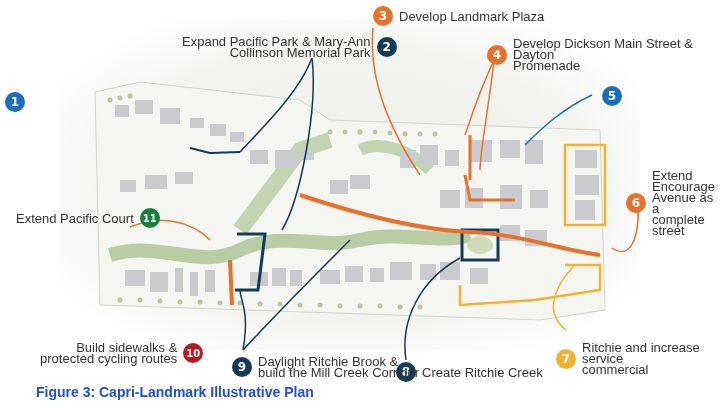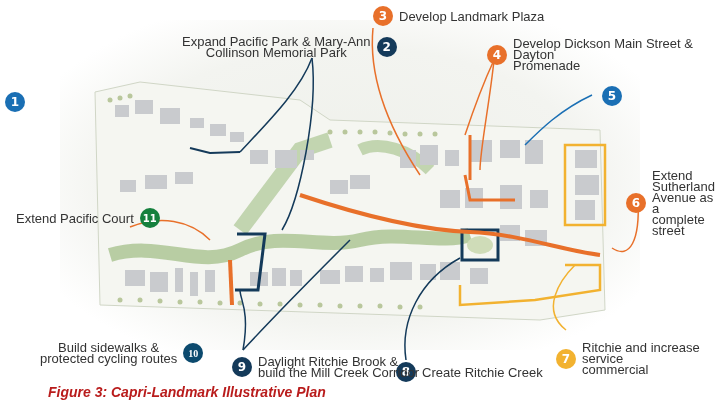--- a/index.html
+++ b/index.html
@@ -1,22 +1,22 @@
 <!DOCTYPE html>
 <html><head>
 <meta charset="utf-8">
 <style>
   html, body { margin:0; padding:0; }
   body { width:720px; height:417px; background:#ffffff; position:relative; overflow:hidden; font-family:"Liberation Sans", sans-serif; }
   .map { position:absolute; left:0; top:0; width:720px; height:417px; }
   .callout { position:absolute; display:flex; align-items:center; gap:6px; }
   .badge { width:20px; height:20px; border-radius:50%; color:#fff; font-weight:bold; font-size:12px; display:flex; align-items:center; justify-content:center; flex-shrink:0; font-family:"DejaVu Sans", sans-serif; }
   .label { font-size:13px; color:#333; line-height:11px; white-space:pre-line; }
-  .label.right { text-align:center; }
-  .caption { position:absolute; left:48px; top:384px; font-size:14px; font-weight:bold; color:#b91c1c;font-style:italic; }
+  .label.right { text-align:right; }
+  .caption { position:absolute; left:36px; top:384px; font-size:14px; font-weight:bold; color:#1d4ed8; }
 </style>
 </head>
 <body>
 
 <svg class="map" viewBox="0 0 720 417" xmlns="http://www.w3.org/2000/svg">
   <defs>
     <radialGradient id="fade" cx="50%" cy="50%" r="60%">
       <stop offset="0%" stop-color="#eef0ea"></stop>
       <stop offset="70%" stop-color="#f3f4f0"></stop>
       <stop offset="100%" stop-color="#ffffff"></stop>
@@ -153,41 +153,41 @@
 <div class="callout" style="left:487px; top:38px;">
   <span class="badge" style="background:#e8702a;">4</span>
   <span class="label">Develop Dickson Main Street &amp; Dayton
 Promenade</span>
 </div>
 <div class="callout" style="left:602px; top:86px;">
   <span class="badge" style="background:#1a6fb4;">5</span>
 </div>
 <div class="callout" style="left:626px; top:170px;">
   <span class="badge" style="background:#e8702a;">6</span>
-  <span class="label">Extend Sutherland
+  <span class="label">Extend Encourage
 Avenue as a
 complete street</span>
 </div>
 <div class="callout" style="left:556px; top:342px;">
   <span class="badge" style="background:#f2b230;">7</span>
   <span class="label">Ritchie and increase service
 commercial</span>
 </div>
 <div class="callout" style="left:396px; top:362px;">
   <span class="badge" style="background:#143a5a;">8</span>
   <span class="label">Create Ritchie Creek</span>
 </div>
 <div class="callout" style="left:232px; top:356px;">
   <span class="badge" style="background:#143a5a;">9</span>
   <span class="label">Daylight Ritchie Brook &amp;
 build the Mill Creek Corridor</span>
 </div>
 <div class="callout" style="left:40px; top:342px;">
   <span class="label right">Build sidewalks &amp;
 protected cycling routes</span>
-  <span class="badge" style="background:#0c4a6e; font-size:10px;font-family:Liberation Serif, serif;">10</span>
+  <span class="badge" style="background:#b91c1c; font-size:10px;">10</span>
 </div>
 <div class="callout" style="left:16px; top:208px;">
   <span class="label">Extend Pacific Court</span>
   <span class="badge" style="background:#15803d; font-size:10px;">11</span>
 </div>
 
 <div class="caption">Figure 3: Capri-Landmark Illustrative Plan</div>
 
 </body></html>

